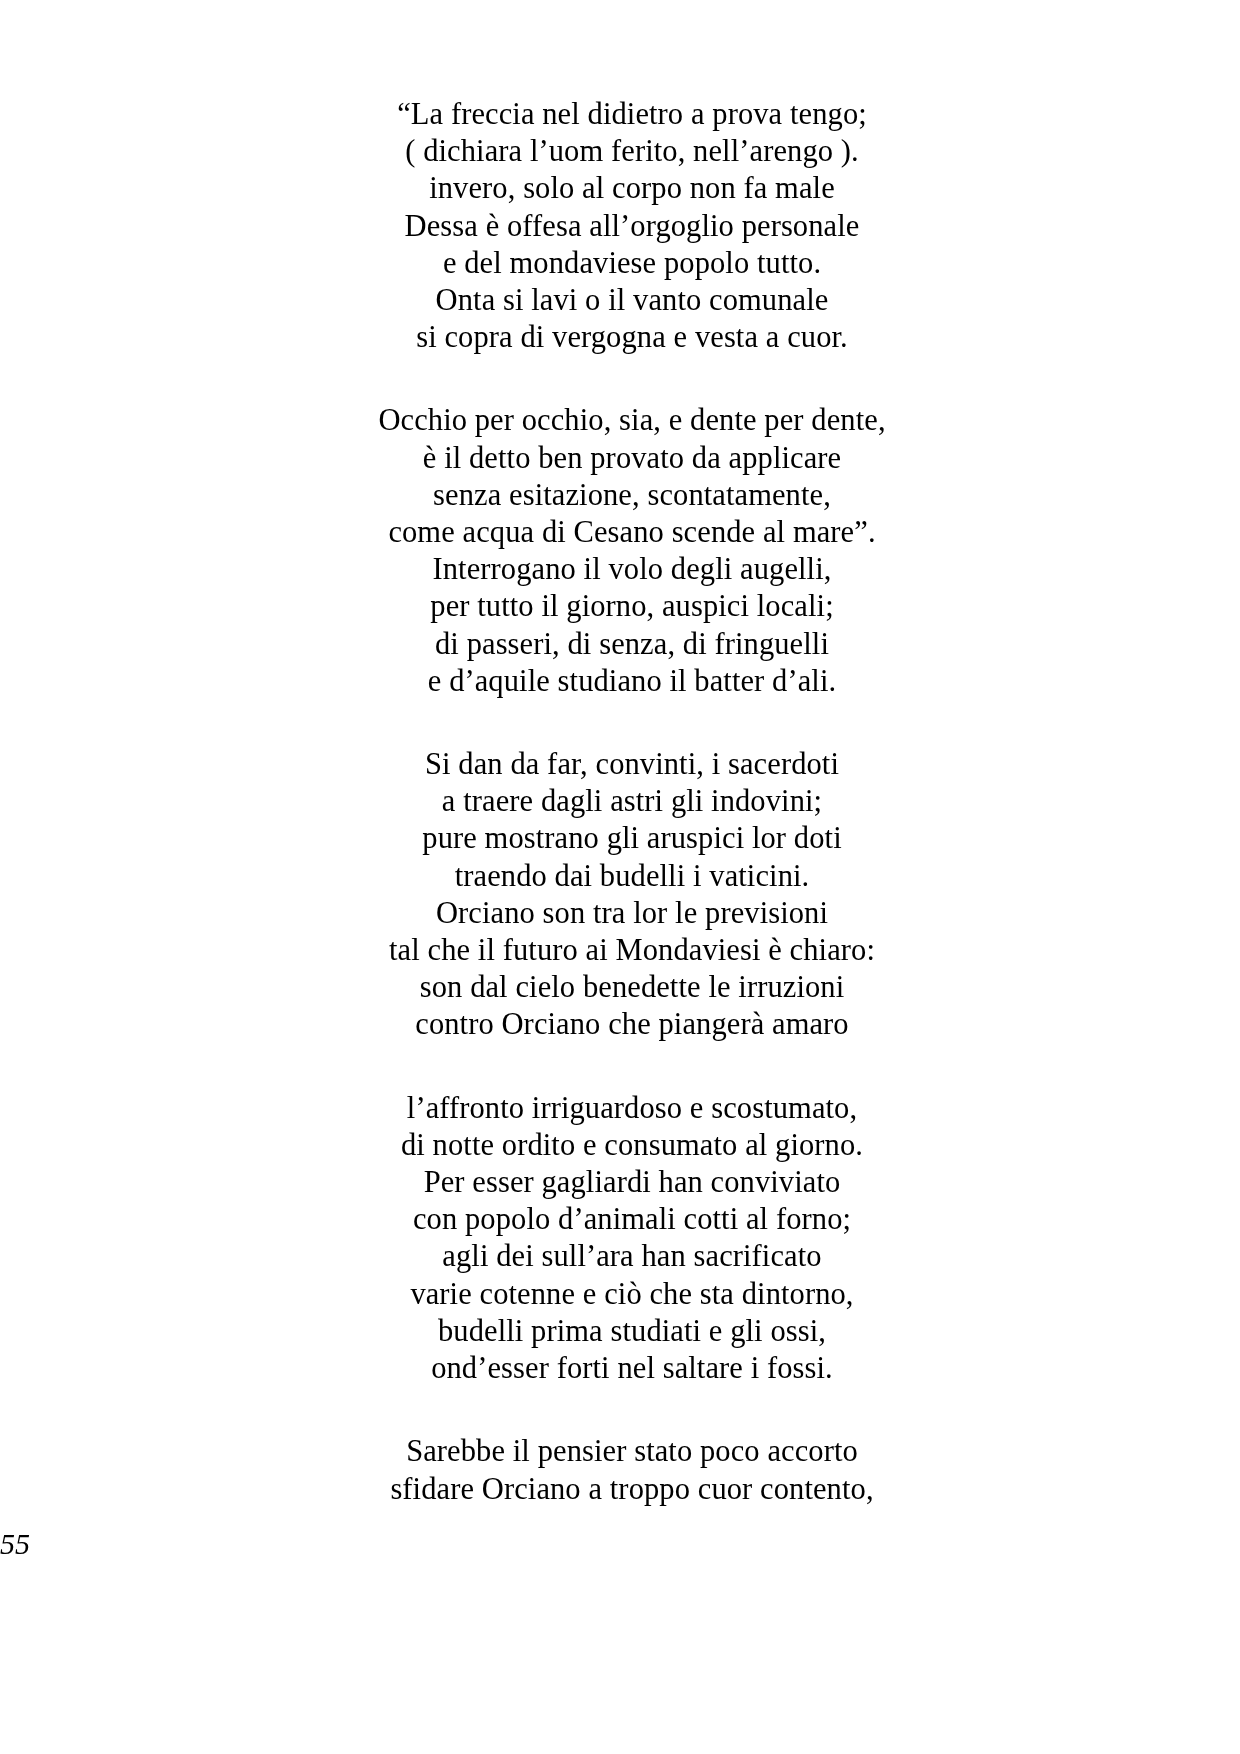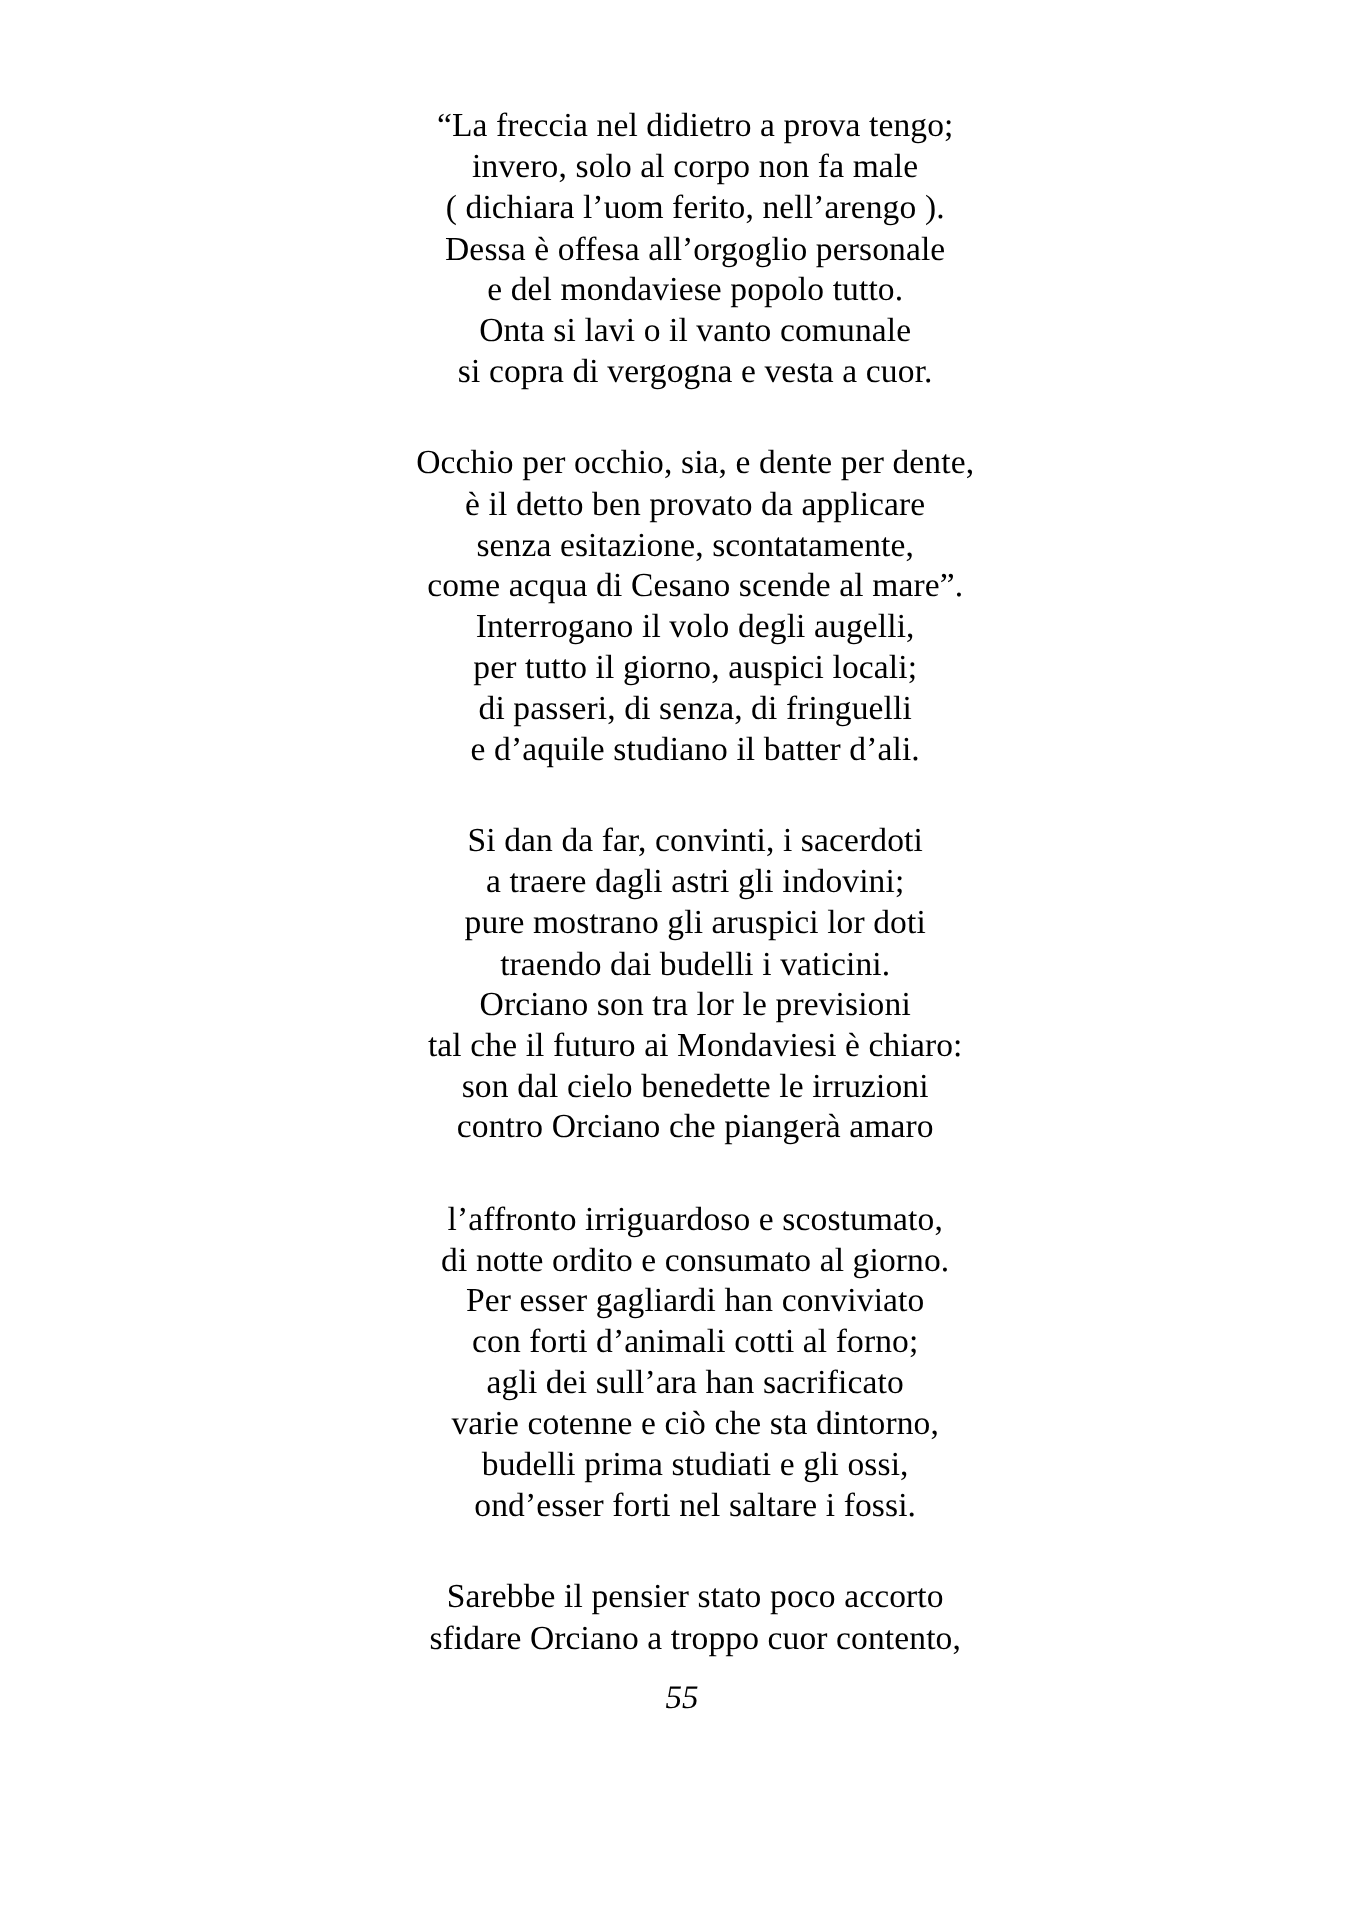--- a/index.html
+++ b/index.html
@@ -38,37 +38,36 @@
     line-height: 37.2px;
     letter-spacing: 0.1px;
     white-space: pre;
     padding-left: 24px;
   }
   .page-number {
     position: absolute;
     left: 0;
     right: 0;
     bottom: 195px;
-    text-align: center;
     font-size: 30px;
     font-style: italic;
     line-height: 1;
   }
 </style>
 </head>
 <body>
 
 <div class="page">
 
   <div class="poem-body">
 
     <div class="stanza">
       <span class="verse-line">“La freccia nel didietro a prova tengo;</span>
+      <span class="verse-line">( dichiara l’uom ferito, nell’arengo ).</span>
       <span class="verse-line">invero, solo al corpo non fa male</span>
-      <span class="verse-line">( dichiara l’uom ferito, nell’arengo ).</span>
       <span class="verse-line">Dessa è offesa all’orgoglio personale</span>
       <span class="verse-line">e del mondaviese popolo tutto.</span>
       <span class="verse-line">Onta si lavi o il vanto comunale</span>
       <span class="verse-line">si copra di vergogna e vesta a cuor.</span>
     </div>
 
     <div class="stanza">
       <span class="verse-line">Occhio per occhio, sia, e dente per dente,</span>
       <span class="verse-line">è il detto ben provato da applicare</span>
       <span class="verse-line">senza esitazione, scontatamente,</span>
@@ -87,21 +86,21 @@
       <span class="verse-line">Orciano son tra lor le previsioni</span>
       <span class="verse-line">tal che il futuro ai Mondaviesi è chiaro:</span>
       <span class="verse-line">son dal cielo benedette le irruzioni</span>
       <span class="verse-line">contro Orciano che piangerà amaro</span>
     </div>
 
     <div class="stanza">
       <span class="verse-line">l’affronto irriguardoso e scostumato,</span>
       <span class="verse-line">di notte ordito e consumato al giorno.</span>
       <span class="verse-line">Per esser gagliardi han conviviato</span>
-      <span class="verse-line">con forti d’animali cotti al forno;</span>
+      <span class="verse-line">con popolo d’animali cotti al forno;</span>
       <span class="verse-line">agli dei sull’ara han sacrificato</span>
       <span class="verse-line">varie cotenne e ciò che sta dintorno,</span>
       <span class="verse-line">budelli prima studiati e gli ossi,</span>
       <span class="verse-line">ond’esser forti nel saltare i fossi.</span>
     </div>
 
     <div class="stanza">
       <span class="verse-line">Sarebbe il pensier stato poco accorto</span>
       <span class="verse-line">sfidare Orciano a troppo cuor contento,</span>
     </div>

